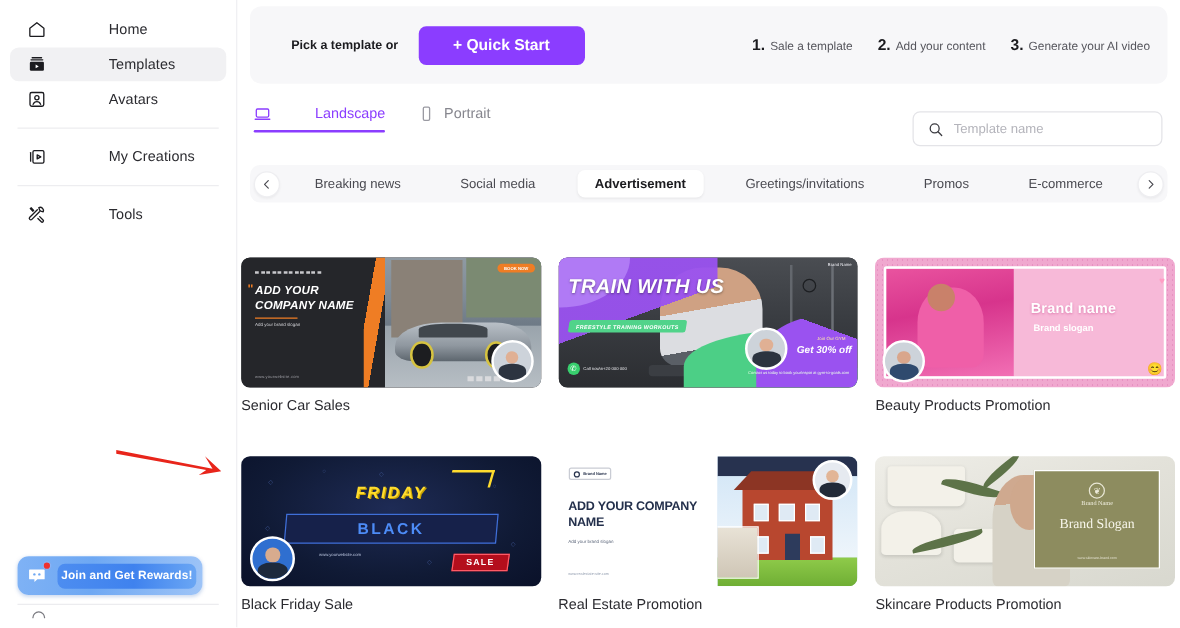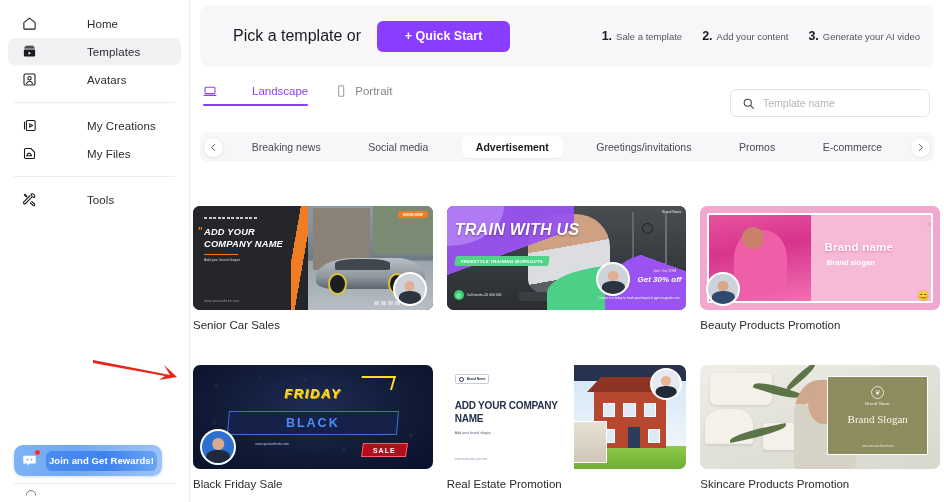--- a/index.html
+++ b/index.html
@@ -62,21 +62,21 @@
 
   
   .main { flex:1; height:502px; position:relative; overflow:hidden; background:#fff; }
 
   .banner {
     position:absolute; left:10px; top:5px; right:10px; height:62px;
     background:#f7f7f9; border-radius:9px;
     display:flex; align-items:center;
   }
   .banner-left { display:flex; align-items:center; gap:16px; padding-left:33px; }
-  .banner-title { font-size:16px; font-weight:normal; color:#1b1b1f; white-space:nowrap; }
+  .banner-title { font-size:10px; font-weight:bold; color:#1b1b1f; white-space:nowrap; }
   .quick-start {
     background:#8b3dff; color:#fff;
     border:none; border-radius:6px;
     height:31px; min-width:133px; padding: 0 16px;
     font-size:12.5px; font-weight:bold;
     font-family:"Liberation Sans", sans-serif;
     cursor:pointer; white-space:nowrap;
   }
   .banner-steps { display:flex; align-items:baseline; gap:20px; margin-left:auto; padding-right:14px; }
   .step { display:flex; align-items:baseline; gap:4px; white-space:nowrap; }
@@ -314,29 +314,20 @@
       <div class="nav-item">
         <span class="nav-ico">
           <svg width="15" height="15" viewBox="0 0 24 24" fill="none" stroke="currentColor" stroke-width="1.7">
               <rect x="7" y="4" width="14" height="16" rx="1.8"></rect>
               <path d="M4 6.5v11" stroke-linecap="round"></path>
               <path d="M12.4 9.4l4.6 2.6-4.6 2.6z" stroke-linejoin="round"></path>
             </svg>
         </span>
         <span class="nav-label">My Creations</span>
       </div>
-      <div class="nav-item">
-        <span class="nav-ico">
-          <svg width="15" height="15" viewBox="0 0 24 24" fill="none" stroke="currentColor" stroke-width="1.7" stroke-linejoin="round">
-              <path d="M4 5.6A1.6 1.6 0 0 1 5.6 4h8.6L20 9.8v8.6A1.6 1.6 0 0 1 18.4 20H5.6A1.6 1.6 0 0 1 4 18.4z"></path>
-              <path d="M7.4 15.6c1.3-3 2.6-4.2 4-4.2s2.7 1.2 4 4.2z" stroke-linecap="round"></path>
-            </svg>
-        </span>
-        <span class="nav-label">My Files</span>
-      </div>
     </div>
 
     <div class="nav-sep"></div>
 
     <div class="nav-group">
       <div class="nav-item">
         <span class="nav-ico">
           <svg width="15" height="15" viewBox="0 0 24 24" fill="none" stroke="currentColor" stroke-width="1.7" stroke-linecap="round" stroke-linejoin="round">
               <path d="M14.5 3.2a4.3 4.3 0 0 1 5.6 5.6l-3.1-.9-1.6-1.6z"></path>
               <path d="M15.3 8.7 5.6 18.4a1.9 1.9 0 0 1-2.7-2.7L12.6 6"></path>

